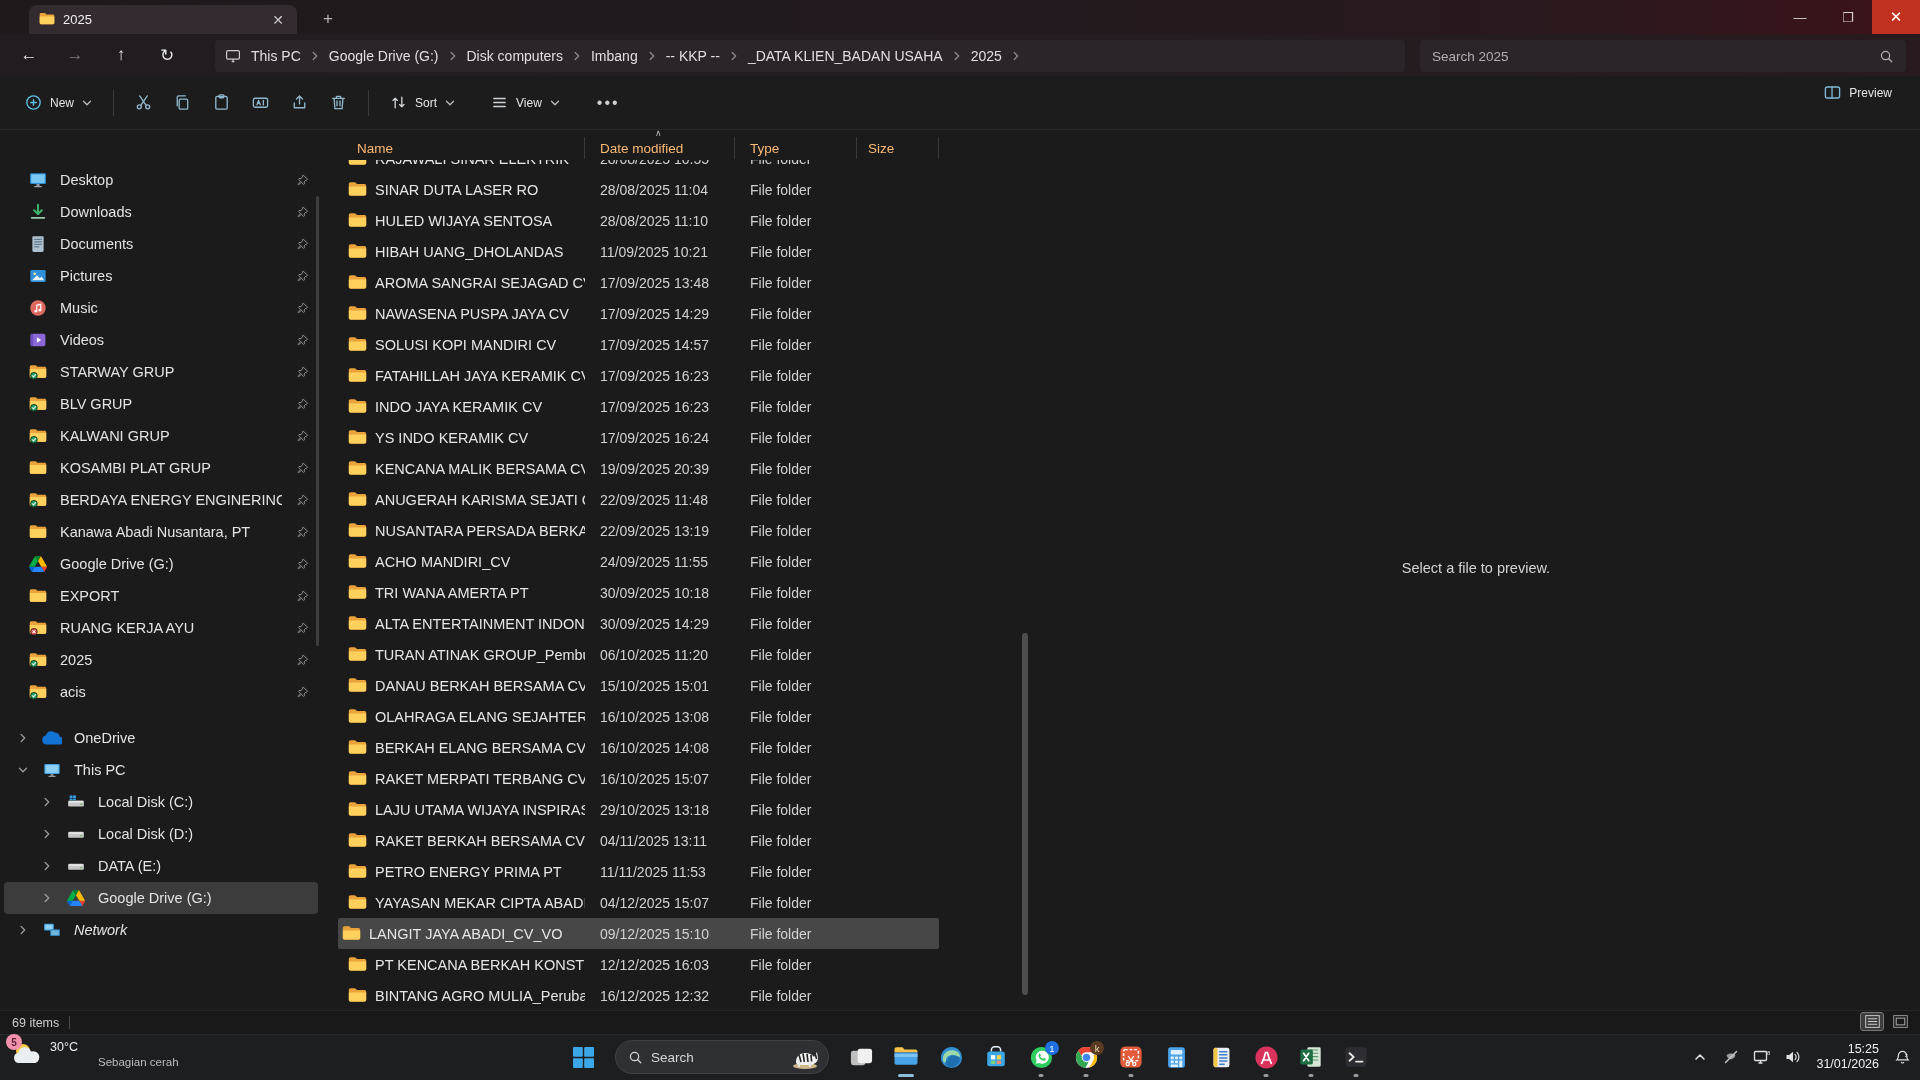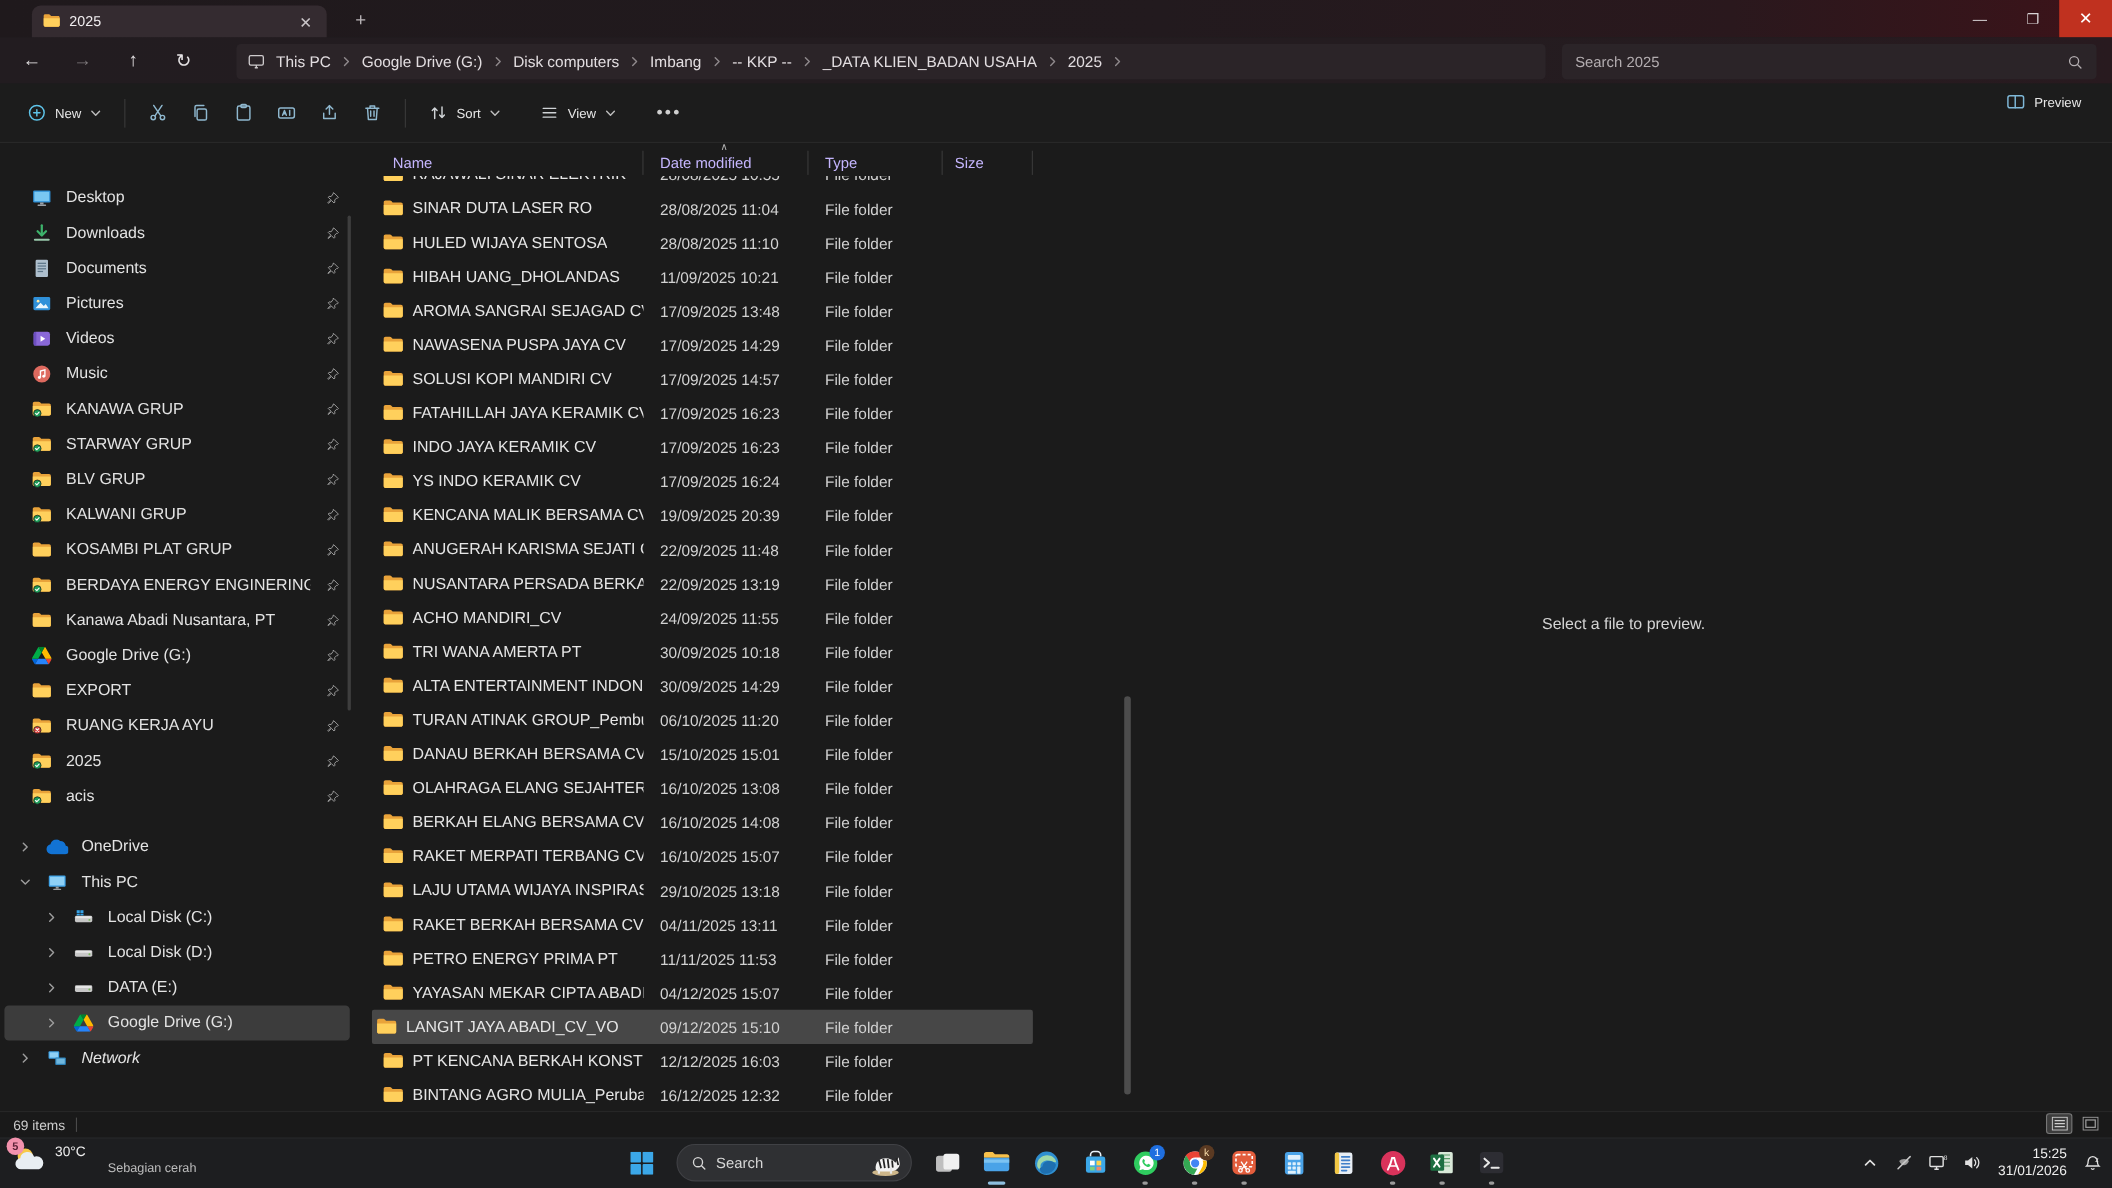--- a/index.html
+++ b/index.html
@@ -47,21 +47,21 @@
   .sidebar{left:0;top:130px;width:322px;height:880px;overflow:hidden;}
   .side-item{display:flex;align-items:center;height:32px;padding:0 8px 0 24px;gap:12px;color:#e3e3e3;font-size:14.5px;border-radius:4px;margin:0 4px;}
   .side-item .lbl{flex:1;white-space:nowrap;overflow:hidden;}
   .side-item.selected{background:#3c3c3c;}
   .tree-chev{width:14px;display:flex;justify-content:center;}
   .side-pin{width:16px;display:flex;justify-content:center;}
   .side-scroll{left:316px;top:196px;width:3px;height:450px;background:#3e3e3e;border-radius:2px;}
   .side-gap{height:14px;}
 
   
-  .file-header{left:338px;top:137px;height:23px;display:flex;color:#c4b5fd;font-size:13.5px;}
+  .file-header{left:338px;top:137px;height:23px;display:flex;color:#fdba74;font-size:13.5px;}
   .fh-cell{display:flex;align-items:center;border-right:1px solid #3a3a3a;height:22px;}
   .sort-caret{left:655px;top:128px;color:#b5b5b5;font-size:9px;}
   .file-list{left:338px;top:160px;width:700px;height:851px;overflow:hidden;}
   .frow{display:flex;align-items:center;height:31px;}
   .frow .cell{display:flex;align-items:center;height:100%;}
   .frow.hover{background:#474747;border-radius:2px;width:601px;}
   .fname{color:#e6e6e6;font-size:14.5px;white-space:nowrap;overflow:hidden;}
   .fmeta{color:#d2d2d2;font-size:14px;white-space:nowrap;}
   .main-scroll{left:1022px;top:633px;width:6px;height:362px;background:#4d4d4d;border-radius:3px;}
 
@@ -366,58 +366,42 @@
           <span class="lbl">Pictures</span>
           <span class="side-pin">
             <svg viewBox="0 0 16 16" width="13" height="13">
               <path d="M9.4 1.7 14.3 6.6l-1 1-.9-.2-2.3 2.3.3 2.3-1 1-2.9-2.9-3.3 3.3-.7-.7 3.3-3.3-2.9-2.9 1-1 2.3.3L8.5 2.6l-.2-.9z" fill="none" stroke="#9d9d9d" stroke-width="1.1" stroke-linejoin="round"></path>
             </svg>
           </span>
         </div>
         <div class="side-item">
           <span class="tb-ico" style="width: 20px;">
             <svg viewBox="0 0 16 16" width="18" height="18">
-              <rect x="1.4" y="2.4" width="13.2" height="11.2" rx="2" fill="#8a68d8"></rect>
-              <rect x="1.4" y="2.4" width="2.2" height="11.2" rx="1" fill="#6d4fc0"></rect>
-              <path d="M7 5.6v4.8l3.8-2.4z" fill="#fff"></path>
-            </svg>
-          </span>
-          <span class="lbl">Videos</span>
-          <span class="side-pin">
-            <svg viewBox="0 0 16 16" width="13" height="13">
-              <path d="M9.4 1.7 14.3 6.6l-1 1-.9-.2-2.3 2.3.3 2.3-1 1-2.9-2.9-3.3 3.3-.7-.7 3.3-3.3-2.9-2.9 1-1 2.3.3L8.5 2.6l-.2-.9z" fill="none" stroke="#9d9d9d" stroke-width="1.1" stroke-linejoin="round"></path>
-            </svg>
-          </span>
-        </div>
-        <div class="side-item">
-          <span class="tb-ico" style="width: 20px;">
-            <svg viewBox="0 0 16 16" width="18" height="18">
               <circle cx="8" cy="8" r="6.9" fill="#de6a5f"></circle>
               <path d="M6.9 10.8V5.6l3.6-.9v5.2" stroke="#fff" stroke-width="1.1" fill="none"></path>
               <circle cx="6" cy="10.9" r="1.2" fill="#fff"></circle>
               <circle cx="9.6" cy="9.9" r="1.2" fill="#fff"></circle>
             </svg>
           </span>
           <span class="lbl">Music</span>
           <span class="side-pin">
             <svg viewBox="0 0 16 16" width="13" height="13">
               <path d="M9.4 1.7 14.3 6.6l-1 1-.9-.2-2.3 2.3.3 2.3-1 1-2.9-2.9-3.3 3.3-.7-.7 3.3-3.3-2.9-2.9 1-1 2.3.3L8.5 2.6l-.2-.9z" fill="none" stroke="#9d9d9d" stroke-width="1.1" stroke-linejoin="round"></path>
             </svg>
           </span>
         </div>
         <div class="side-item">
           <span class="tb-ico" style="width: 20px;">
-            <svg viewBox="0 0 16 14" width="18" height="15.84">
-              <path d="M.7 2.4c0-.8.6-1.4 1.4-1.4h3.4c.4 0 .8.2 1.1.5l.9 1h6.4c.8 0 1.4.6 1.4 1.4v7c0 .8-.6 1.4-1.4 1.4H2.1c-.8 0-1.4-.6-1.4-1.4z" fill="#e9a33a"></path>
-              <path d="M.7 4.5h14.6v6.3c0 .8-.6 1.4-1.4 1.4H2.1c-.8 0-1.4-.6-1.4-1.4z" fill="#ffd05c"></path>
-              <circle cx="4.4" cy="10.4" r="3" fill="#1e9e5a" stroke="#1c1c1c" stroke-width="0.6"></circle>
-              <path d="M3 10.4l1 1 1.8-2" stroke="#fff" stroke-width="0.9" fill="none" stroke-linecap="round" stroke-linejoin="round"></path>
-            </svg>
-          </span>
-          <span class="lbl">KANAWA GRUP</span>
+            <svg viewBox="0 0 16 16" width="18" height="18">
+              <rect x="1.4" y="2.4" width="13.2" height="11.2" rx="2" fill="#8a68d8"></rect>
+              <rect x="1.4" y="2.4" width="2.2" height="11.2" rx="1" fill="#6d4fc0"></rect>
+              <path d="M7 5.6v4.8l3.8-2.4z" fill="#fff"></path>
+            </svg>
+          </span>
+          <span class="lbl">Videos</span>
           <span class="side-pin">
             <svg viewBox="0 0 16 16" width="13" height="13">
               <path d="M9.4 1.7 14.3 6.6l-1 1-.9-.2-2.3 2.3.3 2.3-1 1-2.9-2.9-3.3 3.3-.7-.7 3.3-3.3-2.9-2.9 1-1 2.3.3L8.5 2.6l-.2-.9z" fill="none" stroke="#9d9d9d" stroke-width="1.1" stroke-linejoin="round"></path>
             </svg>
           </span>
         </div>
         <div class="side-item">
           <span class="tb-ico" style="width: 20px;">
             <svg viewBox="0 0 16 14" width="18" height="15.84">
               <path d="M.7 2.4c0-.8.6-1.4 1.4-1.4h3.4c.4 0 .8.2 1.1.5l.9 1h6.4c.8 0 1.4.6 1.4 1.4v7c0 .8-.6 1.4-1.4 1.4H2.1c-.8 0-1.4-.6-1.4-1.4z" fill="#e9a33a"></path>

